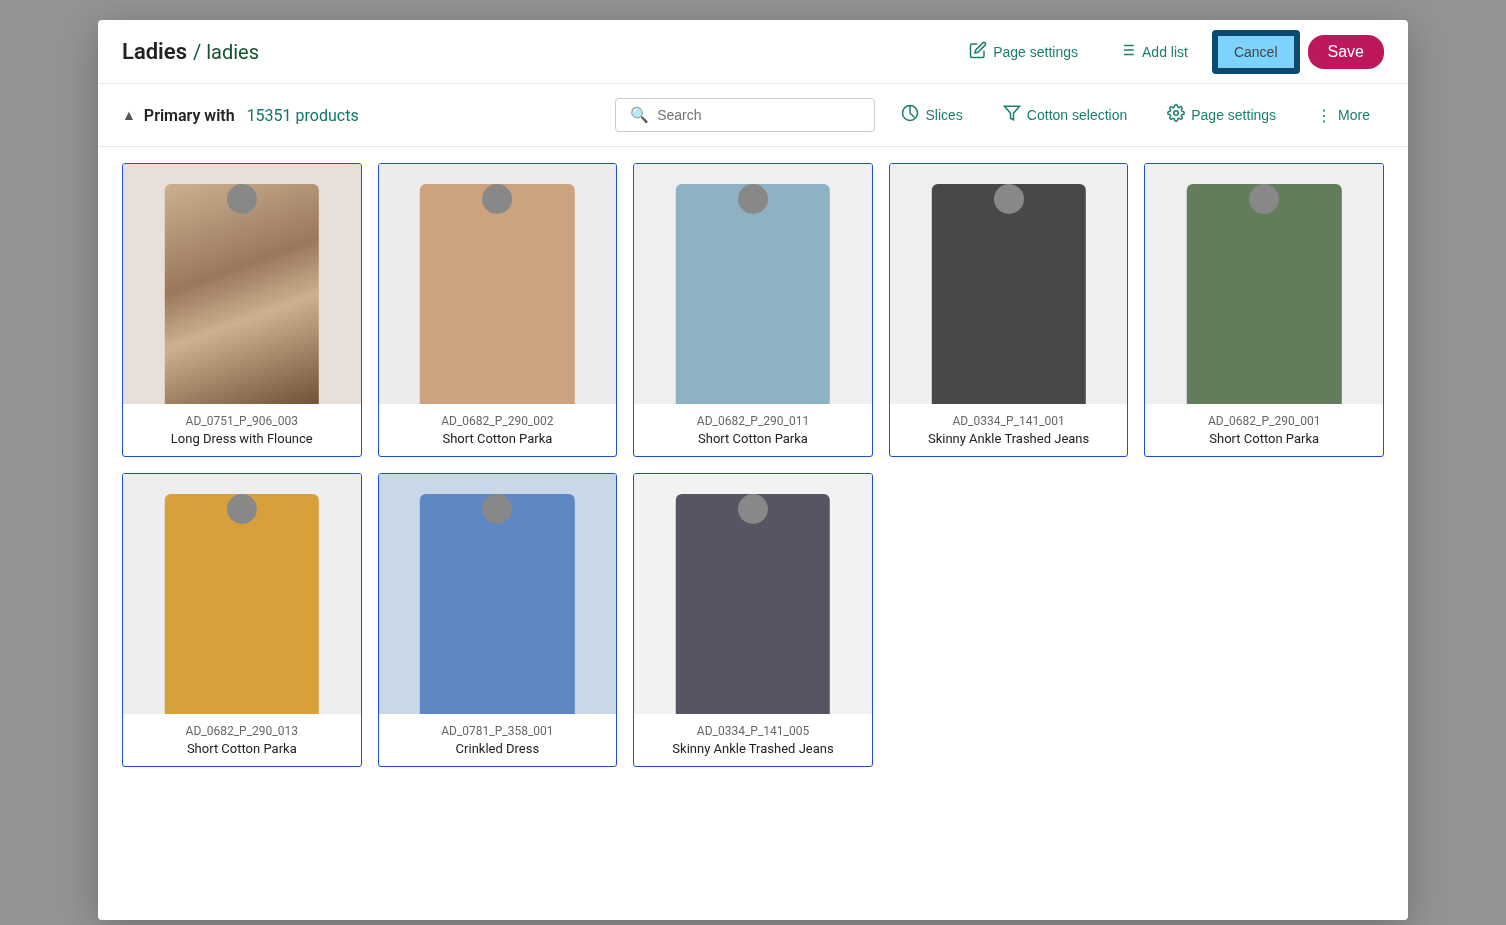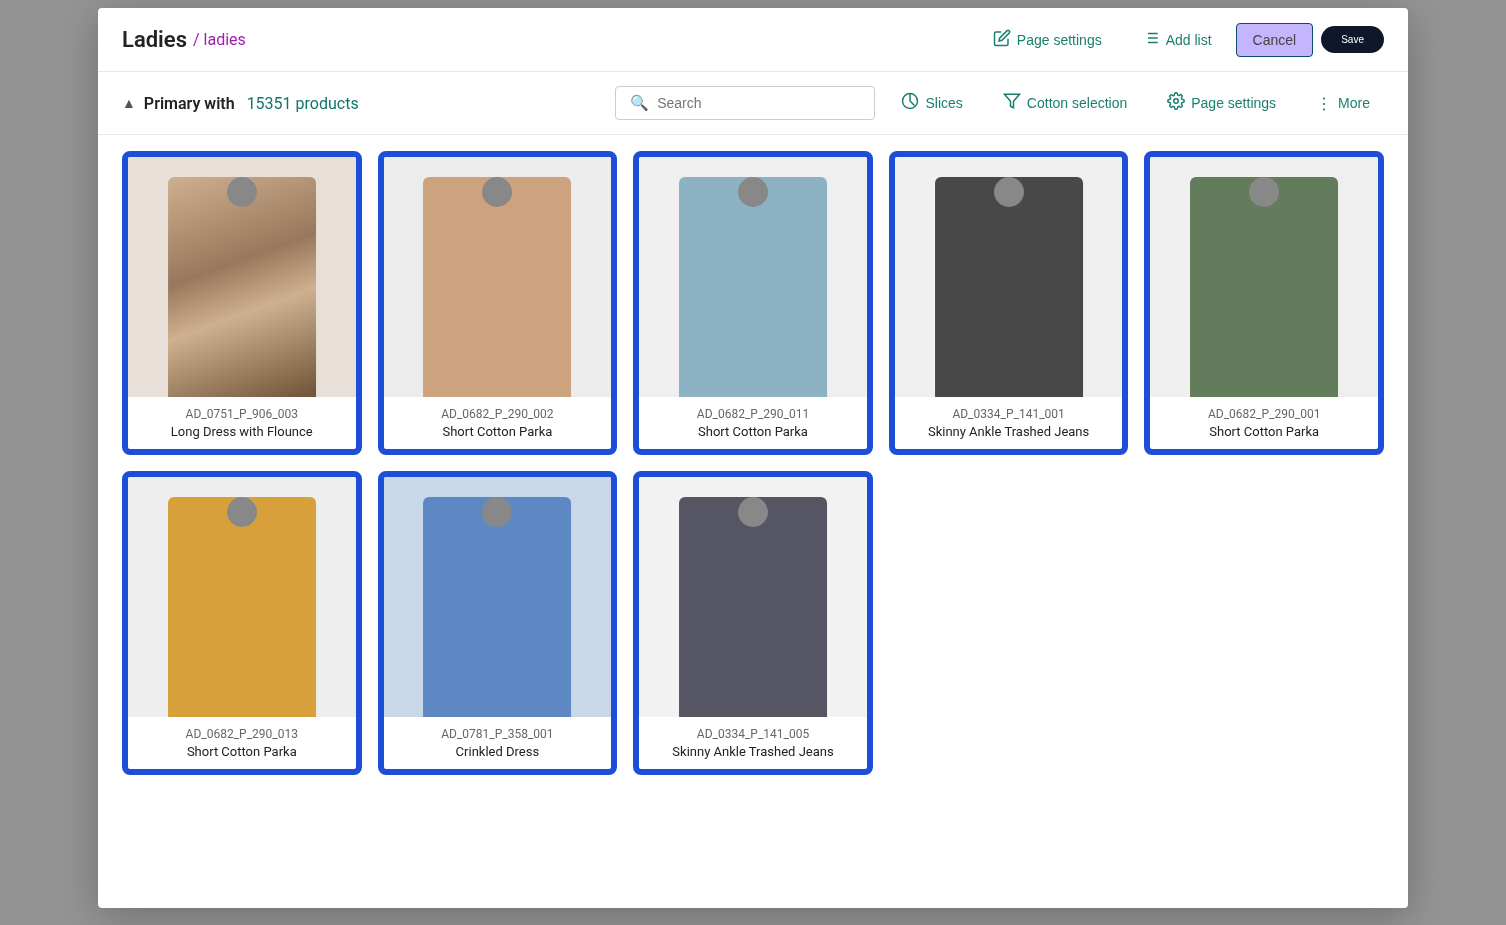--- a/index.html
+++ b/index.html
@@ -12,21 +12,21 @@
     }
     .modal-overlay {
       position: absolute;
       top: 0; left: 0;
       width: 1506px;
       height: 925px;
       background: rgba(80,80,80,0.45);
       display: flex;
       align-items: flex-start;
       justify-content: center;
-      padding-top: 0;
+      padding-top: 12px;
     }
     .modal {
       background: #fff;
       width: 1310px;
       min-height: 900px;
       border-radius: 4px;
       box-shadow: 0 8px 40px rgba(0,0,0,0.25);
       display: flex;
       flex-direction: column;
       margin-top: 8px;
@@ -40,22 +40,22 @@
       border-bottom: 1px solid #e8e8e8;
       flex-shrink: 0;
     }
     .modal-title {
       font-size: 22px;
       font-weight: 600;
       color: #222;
       margin-right: 6px;
     }
     .modal-subtitle {
-      font-size: 16px;
-      color: #a21caf;
+      font-size: 20px;
+      color: #14532d;
     }
     .modal-header-actions {
       display: flex;
       align-items: center;
       gap: 8px;
       margin-left: auto;
     }
     .btn-header {
       display: flex;
       align-items: center;
@@ -63,33 +63,33 @@
       padding: 8px 16px;
       border: none;
       background: transparent;
       cursor: pointer;
       font-size: 14px;
       color: #1a7f6e;
       border-radius: 4px;
     }
     .btn-cancel {
       padding: 8px 16px;
-      border: 1px solid #0c4a6e;
-      background: #c4b5fd;
+      border: 6px solid #0c4a6e;
+      background: #7dd3fc;
       cursor: pointer;
       font-size: 14px;
       color: #444;
       border-radius: 4px;
     }
     .btn-save {
       padding: 8px 20px;
       border: none;
-      background: #0f172a;
+      background: #be185d;
       cursor: pointer;
-      font-size: 10px;
+      font-size: 16px;
       color: #fff;
       border-radius: 16px;
     }
     
     .list-toolbar {
       display: flex;
       align-items: center;
       padding: 12px 24px;
       border-bottom: 1px solid #e8e8e8;
       gap: 12px;
@@ -154,22 +154,22 @@
       overflow-y: auto;
       padding: 16px 24px;
     }
     .product-grid {
       display: grid;
       grid-template-columns: repeat(5, 1fr);
       gap: 16px;
     }
     .product-card {
       background: #fff;
-      border: 6px solid #1d4ed8;
-      border-radius: 8px;
+      border: 1px solid #1d4ed8;
+      border-radius: 3px;
       overflow: hidden;
       cursor: pointer;
     }
     .product-image {
       width: 100%;
       height: 240px;
       background: #f5f5f5;
       display: flex;
       align-items: center;
       justify-content: center;

